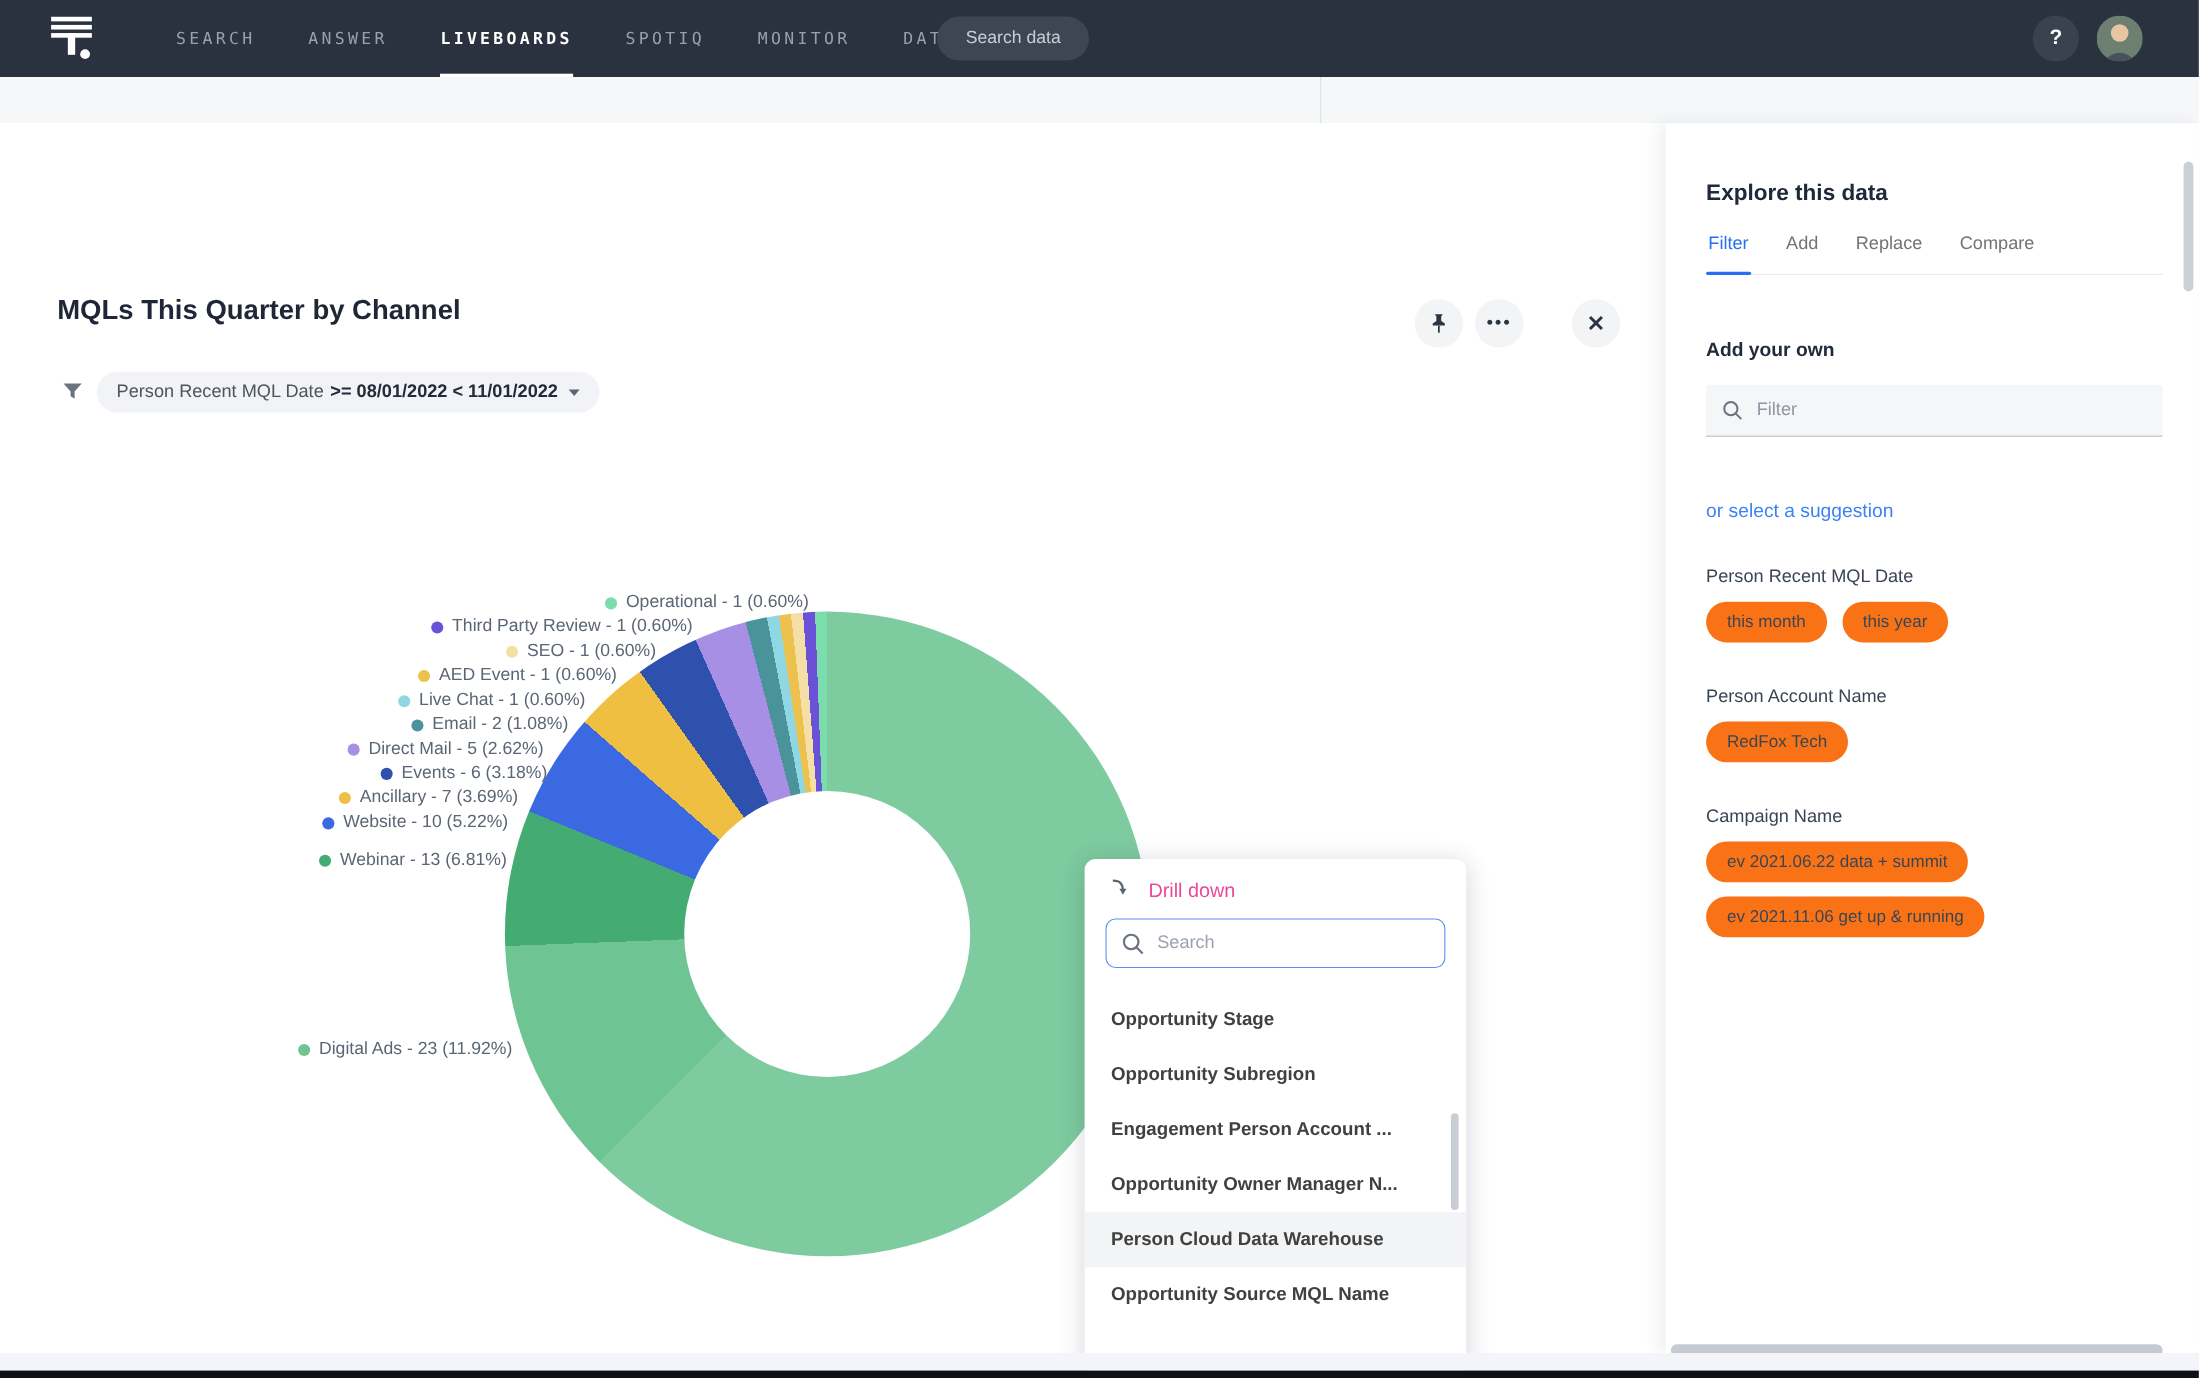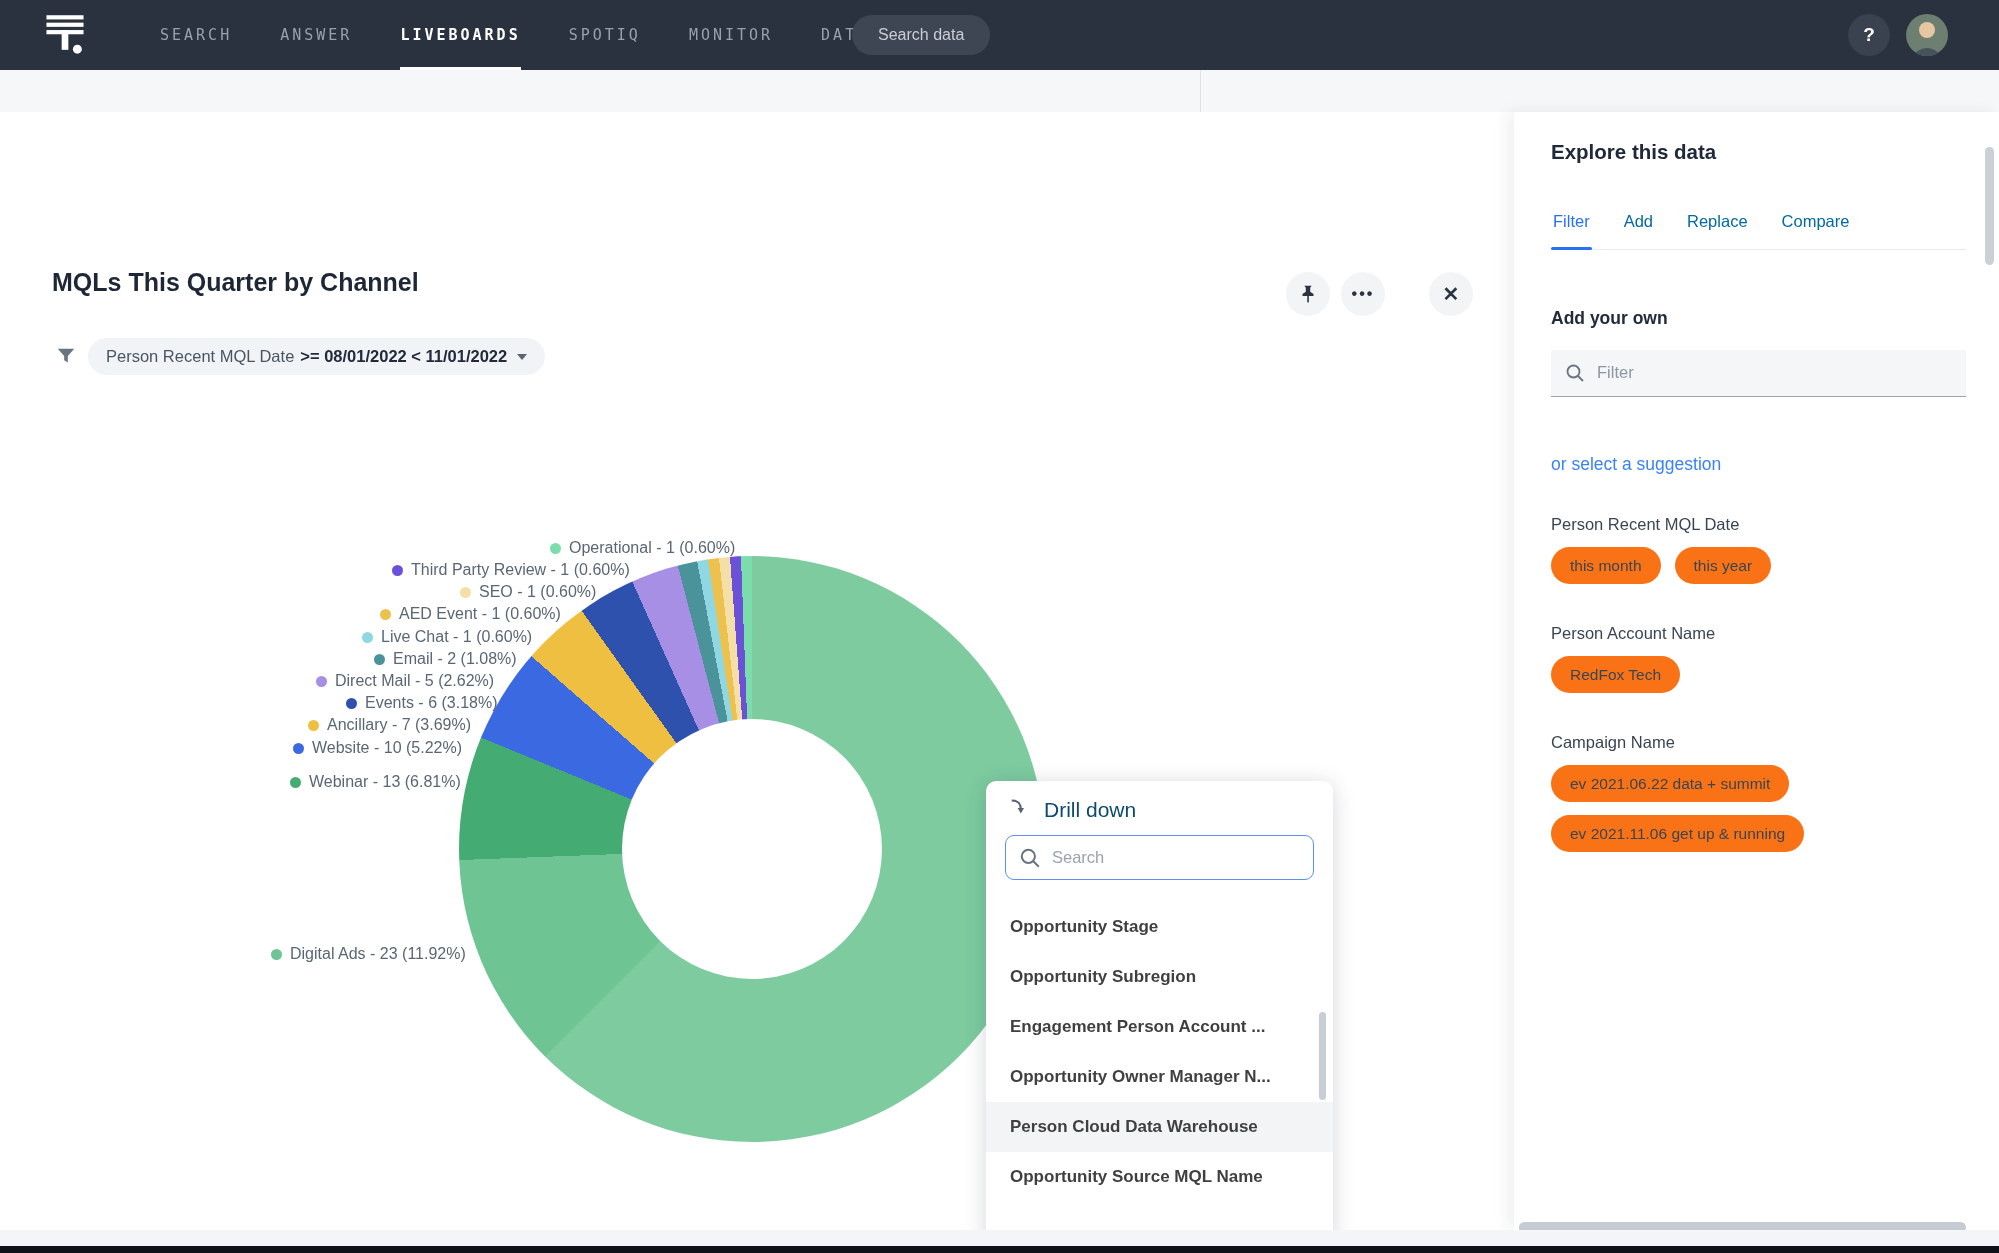--- a/index.html
+++ b/index.html
@@ -57,41 +57,41 @@
   .donut-hole { position:absolute; left:163px; top:163px; width:260px; height:260px;
                 border-radius:50%; background:#FFFFFF; }
   .legend-row { position:absolute; display:flex; align-items:center; gap:8px; font-size:16px;
                 color:#5B6674; white-space:nowrap; cursor:pointer; }
   .legend-dot { width:11px; height:11px; border-radius:50%; flex:none; }
 
   
   .popup { position:absolute; left:986px; top:669px; width:347px; height:486px; background:#FFFFFF;
            border-radius:10px; box-shadow:0 3px 22px rgba(40,50,70,.20); }
   .popup-header { position:absolute; left:22px; top:15px; display:flex; align-items:center; gap:14px;
-                  font-size:21px; color:#0c4a6e; }
+                  font-size:18px; color:#ec4899; }
   .popup-search { position:absolute; left:19px; top:54px; width:309px; height:45px;
                   border:1.5px solid #5E8FF2; border-radius:9px; }
   .popup-search svg { position:absolute; left:13px; top:11px; }
   .popup-search input { position:absolute; left:46px; top:0; width:255px; height:42px; border:none;
                         background:transparent; font-size:16.5px; color:#2A3443; outline:none; }
   .popup-search input::placeholder { color:#9AA2AE; }
   .drill-list { position:absolute; left:0; top:121px; width:347px; }
   .drill-item { height:50px; line-height:50px; padding-left:24px; font-size:17px; font-weight:700;
                 color:#404040; cursor:pointer; white-space:nowrap; overflow:hidden; }
   .drill-item.hl { background:#F3F4F6; }
   .popup-scroll { position:absolute; right:7px; top:231px; width:7px; height:88px;
                   border-radius:4px; background:#C9CDD5; cursor:pointer; }
 
   
   .panel { position:absolute; left:1514px; top:112px; width:485px; height:1118px; background:#FFFFFF;
            box-shadow:-7px 0 14px rgba(30,40,60,.07); }
-  .panel-title { position:absolute; left:37px; top:28px; font-size:20.5px; font-weight:700; color:#20293A; }
+  .panel-title { position:absolute; left:37px; top:52px; font-size:20.5px; font-weight:700; color:#20293A; }
   .tabs { position:absolute; left:37px; top:100px; width:415px; height:38px; display:flex; gap:30px;
           border-bottom:1px solid #E9EBEF; }
-  .tab { font-size:16.5px; color:#0369a1; cursor:pointer; position:relative; padding:0 2px; }
+  .tab { font-size:16.5px; color:#737373; cursor:pointer; position:relative; padding:0 2px; }
   .tab.active { color:#2770F0; }
   .tab.active::after { content:""; position:absolute; left:0; right:0; bottom:-1px; height:3px;
                        background:#2770F0; border-radius:2px; }
   .add-own { position:absolute; left:37px; top:196px; font-size:17.5px; font-weight:700; color:#222B3A; }
   .panel-filter { position:absolute; left:37px; top:238px; width:415px; height:47px; background:#F4F6F8;
                   border-bottom:1px solid #9AA2AD; border-radius:2px 2px 0 0; }
   .panel-filter svg { position:absolute; left:14px; top:13px; }
   .panel-filter input { position:absolute; left:46px; top:0; width:360px; height:45px; border:none;
                         background:transparent; font-size:16.5px; color:#2A3443; outline:none; }
   .panel-filter input::placeholder { color:#8D96A3; }

